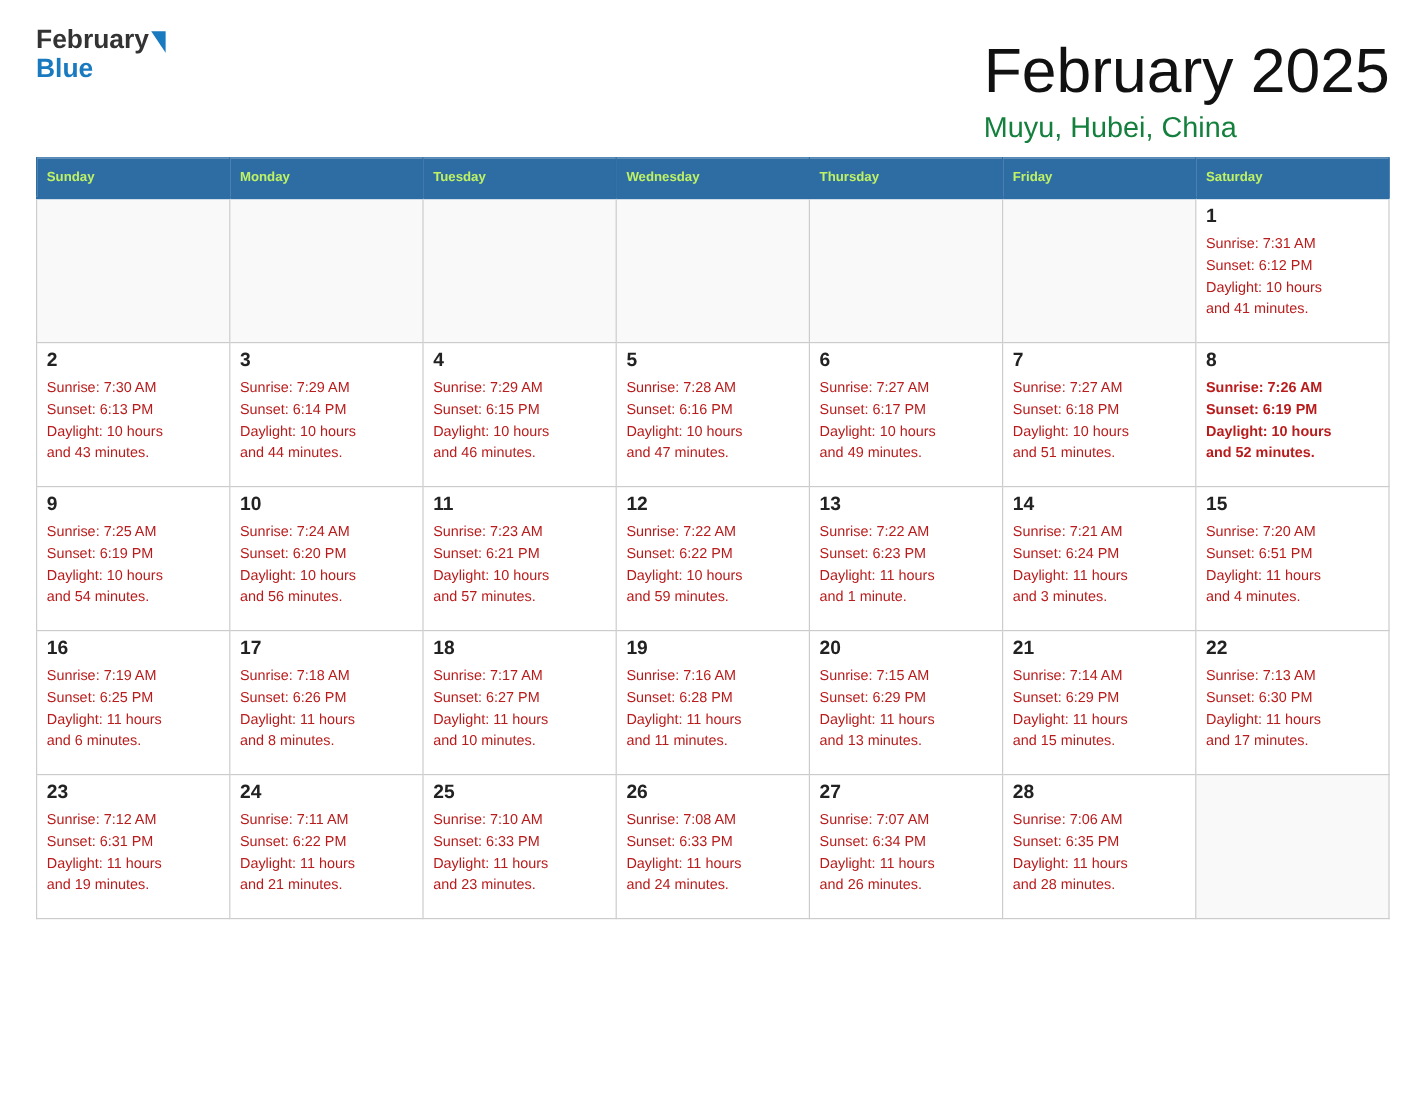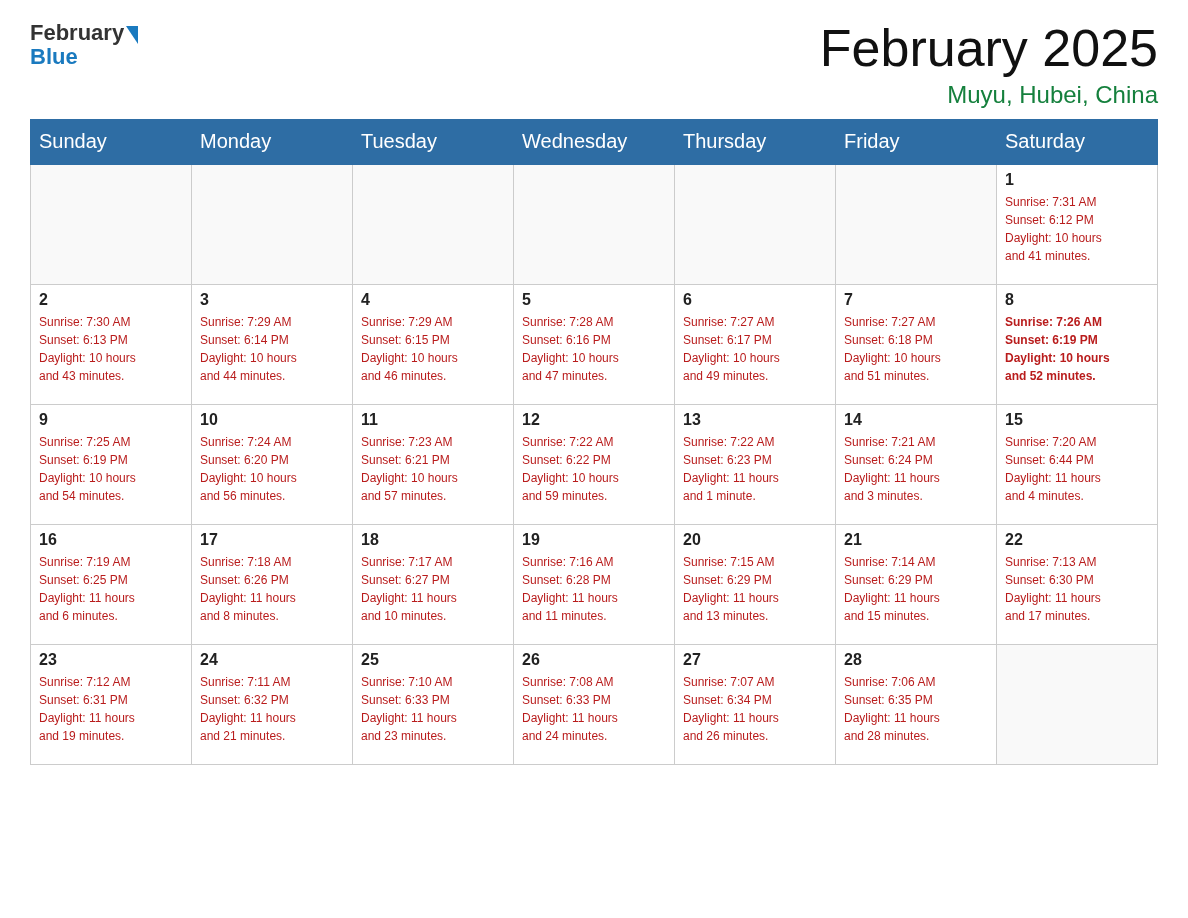--- a/index.html
+++ b/index.html
@@ -39,45 +39,45 @@
       margin-left: 2px;
       margin-top: 4px;
     }
     .logo-blue {
       font-size: 22px;
       font-weight: bold;
       color: #1a7abf;
       margin-top: -2px;
     }
     .title-block {
-      text-align: right;
+      margin-top: 12px;
     }
     .month-title {
       font-size: 52px;
       font-weight: normal;
       color: #111;
       line-height: 1.1;
     }
     .location {
       font-size: 24px;
       color: #15803d;
       margin-top: 4px;
     }
     .calendar {
       width: 100%;
       border-collapse: collapse;
       margin-top: 8px;
     }
     .calendar th {
       background-color: #2e6da4;
-      color: #ffffff;
+      color: #bef264;
       text-align: left;
       padding: 10px 8px;
-      font-size: 20px;
-      font-weight: normal;
+      font-size: 11px;
+      font-weight: bold;
       border: 1px solid #2e6da4;
     }
     .calendar td {
       border: 1px solid #ccc;
       vertical-align: top;
       padding: 6px 8px;
       width: calc(100% / 7);
       min-height: 110px;
       height: 120px;
     }
@@ -237,21 +237,21 @@
         <td>
           <div class="day-number">14</div>
           <div class="day-info" style="white-space: pre-line;">Sunrise: 7:21 AM
 Sunset: 6:24 PM
 Daylight: 11 hours
 and 3 minutes.</div>
         </td>
         <td>
           <div class="day-number">15</div>
           <div class="day-info" style="white-space: pre-line;">Sunrise: 7:20 AM
-Sunset: 6:44 PM
+Sunset: 6:51 PM
 Daylight: 11 hours
 and 4 minutes.</div>
         </td>
       </tr>
       <tr>
         <td>
           <div class="day-number">16</div>
           <div class="day-info" style="white-space: pre-line;">Sunrise: 7:19 AM
 Sunset: 6:25 PM
 Daylight: 11 hours
@@ -304,21 +304,21 @@
         <td>
           <div class="day-number">23</div>
           <div class="day-info" style="white-space: pre-line;">Sunrise: 7:12 AM
 Sunset: 6:31 PM
 Daylight: 11 hours
 and 19 minutes.</div>
         </td>
         <td>
           <div class="day-number">24</div>
           <div class="day-info" style="white-space: pre-line;">Sunrise: 7:11 AM
-Sunset: 6:32 PM
+Sunset: 6:22 PM
 Daylight: 11 hours
 and 21 minutes.</div>
         </td>
         <td>
           <div class="day-number">25</div>
           <div class="day-info" style="white-space: pre-line;">Sunrise: 7:10 AM
 Sunset: 6:33 PM
 Daylight: 11 hours
 and 23 minutes.</div>
         </td>

